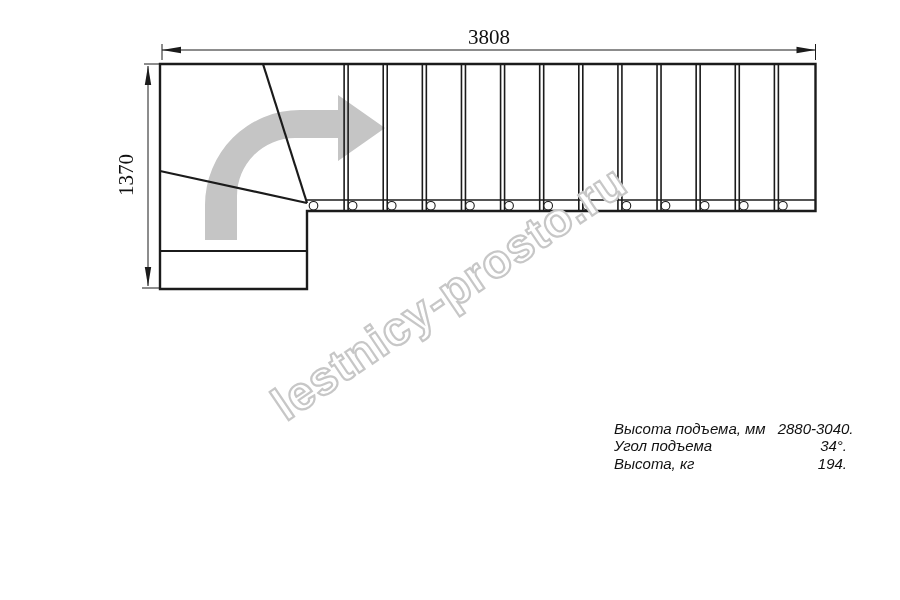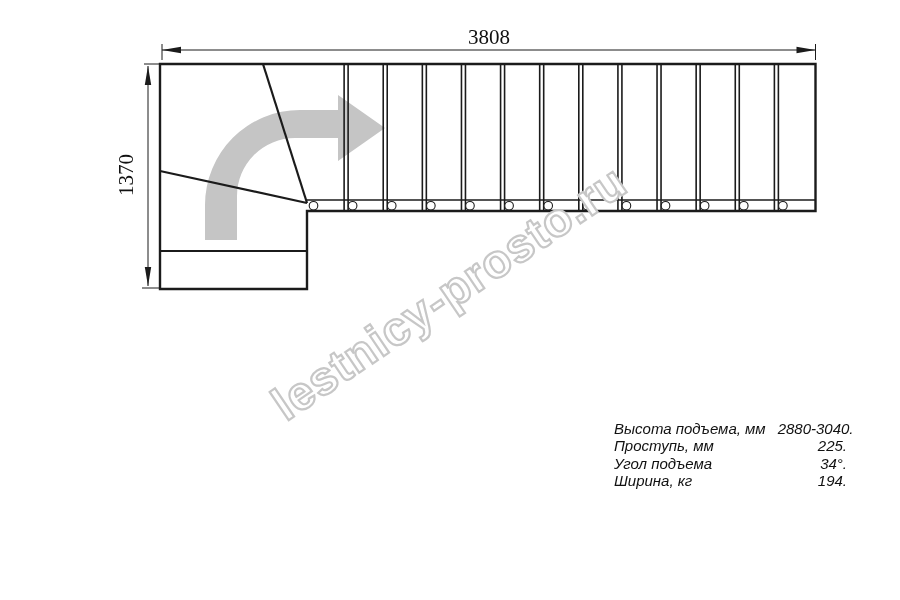--- a/index.html
+++ b/index.html
@@ -93,25 +93,21 @@
 
     <text transform="translate(458,306) rotate(-34)" text-anchor="middle" font-family="Liberation Sans, sans-serif" font-weight="bold" font-size="47" letter-spacing="1" fill="#ffffff" stroke="#c7c7c7" stroke-width="2.2">lestnicy-prosto.ru</text>
   </svg>
 
   <div class="specs" id="specs">
       <div class="spec-row">
         <span class="spec-label">Высота подъема, мм</span>
         <span class="spec-value">2880-3040.</span>
       </div>
       <div class="spec-row">
-        <span class="spec-label">Проступь, мм</span>
-        <span class="spec-value">225.</span>
-      </div>
-      <div class="spec-row">
         <span class="spec-label">Угол подъема</span>
         <span class="spec-value">34°.</span>
       </div>
       <div class="spec-row">
-        <span class="spec-label">Ширина, кг</span>
+        <span class="spec-label">Высота, кг</span>
         <span class="spec-value">194.</span>
       </div>
     </div>
 </div>
 
 </body></html>

